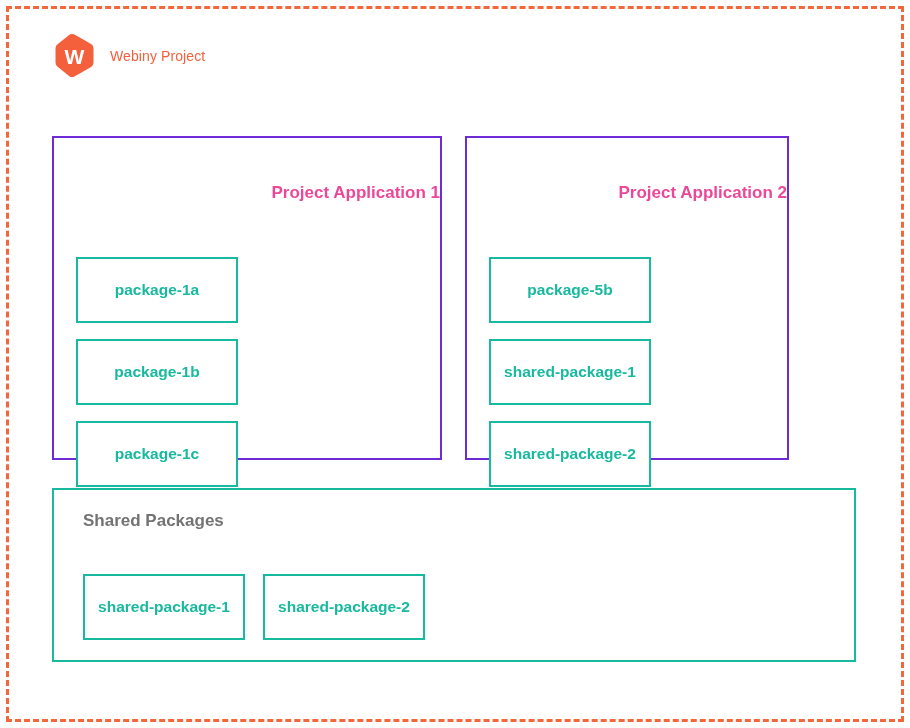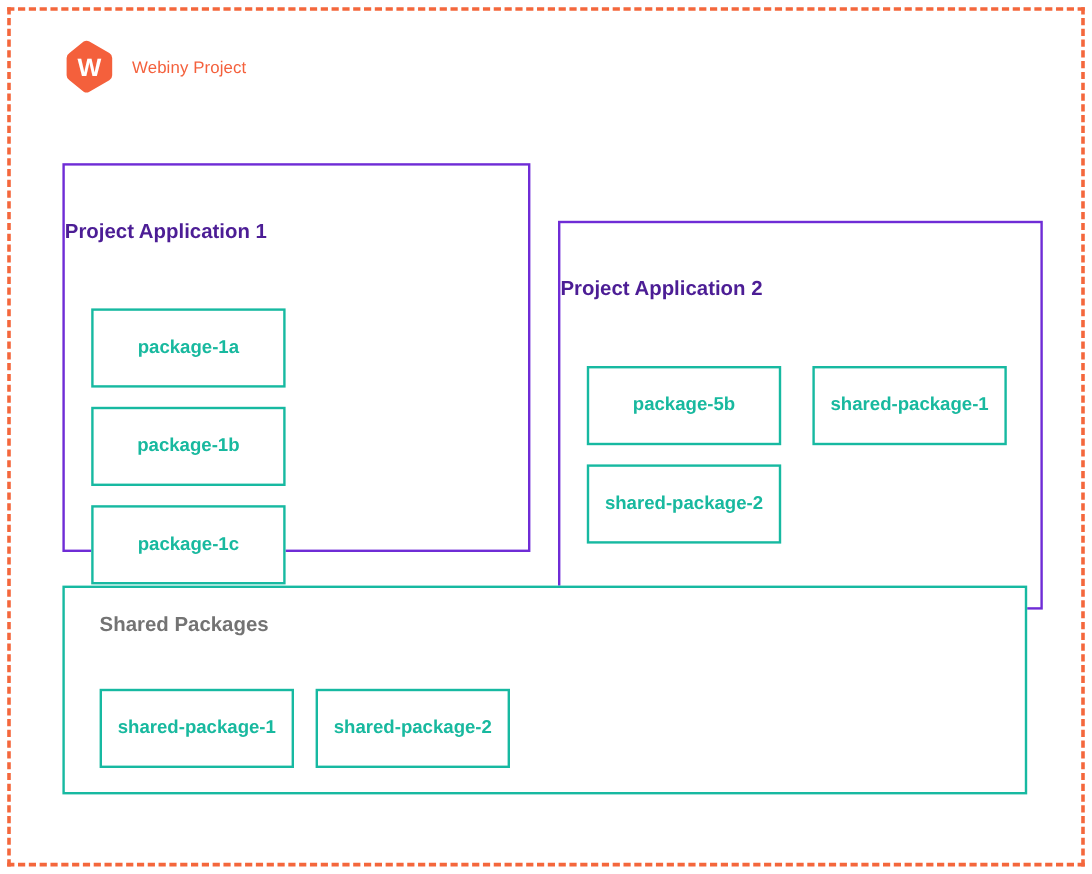--- a/index.html
+++ b/index.html
@@ -66,33 +66,32 @@
   }
   .app-box.app-1 {
     left: 52px;
     top: 136px;
     width: 390px;
     height: 324px;
   }
   .app-box.app-2 {
     left: 465px;
     top: 136px;
-    width: 404px;
+    width: 324px;
     height: 324px;
-    margin-top: 48px;
   }
   .app-title {
     position: absolute;
     top: 46px;
     left: 0;
     right: 0;
-    text-align: left;
+    text-align: right;
     font-size: 17px;
     font-weight: bold;
-    color: #4c1d95;
+    color: #ec4899;
     line-height: 1;
   }
 
   
   .pkg-grid {
     position: absolute;
     left: 22px;
     right: 22px;
     top: 119px;
     display: flex;

